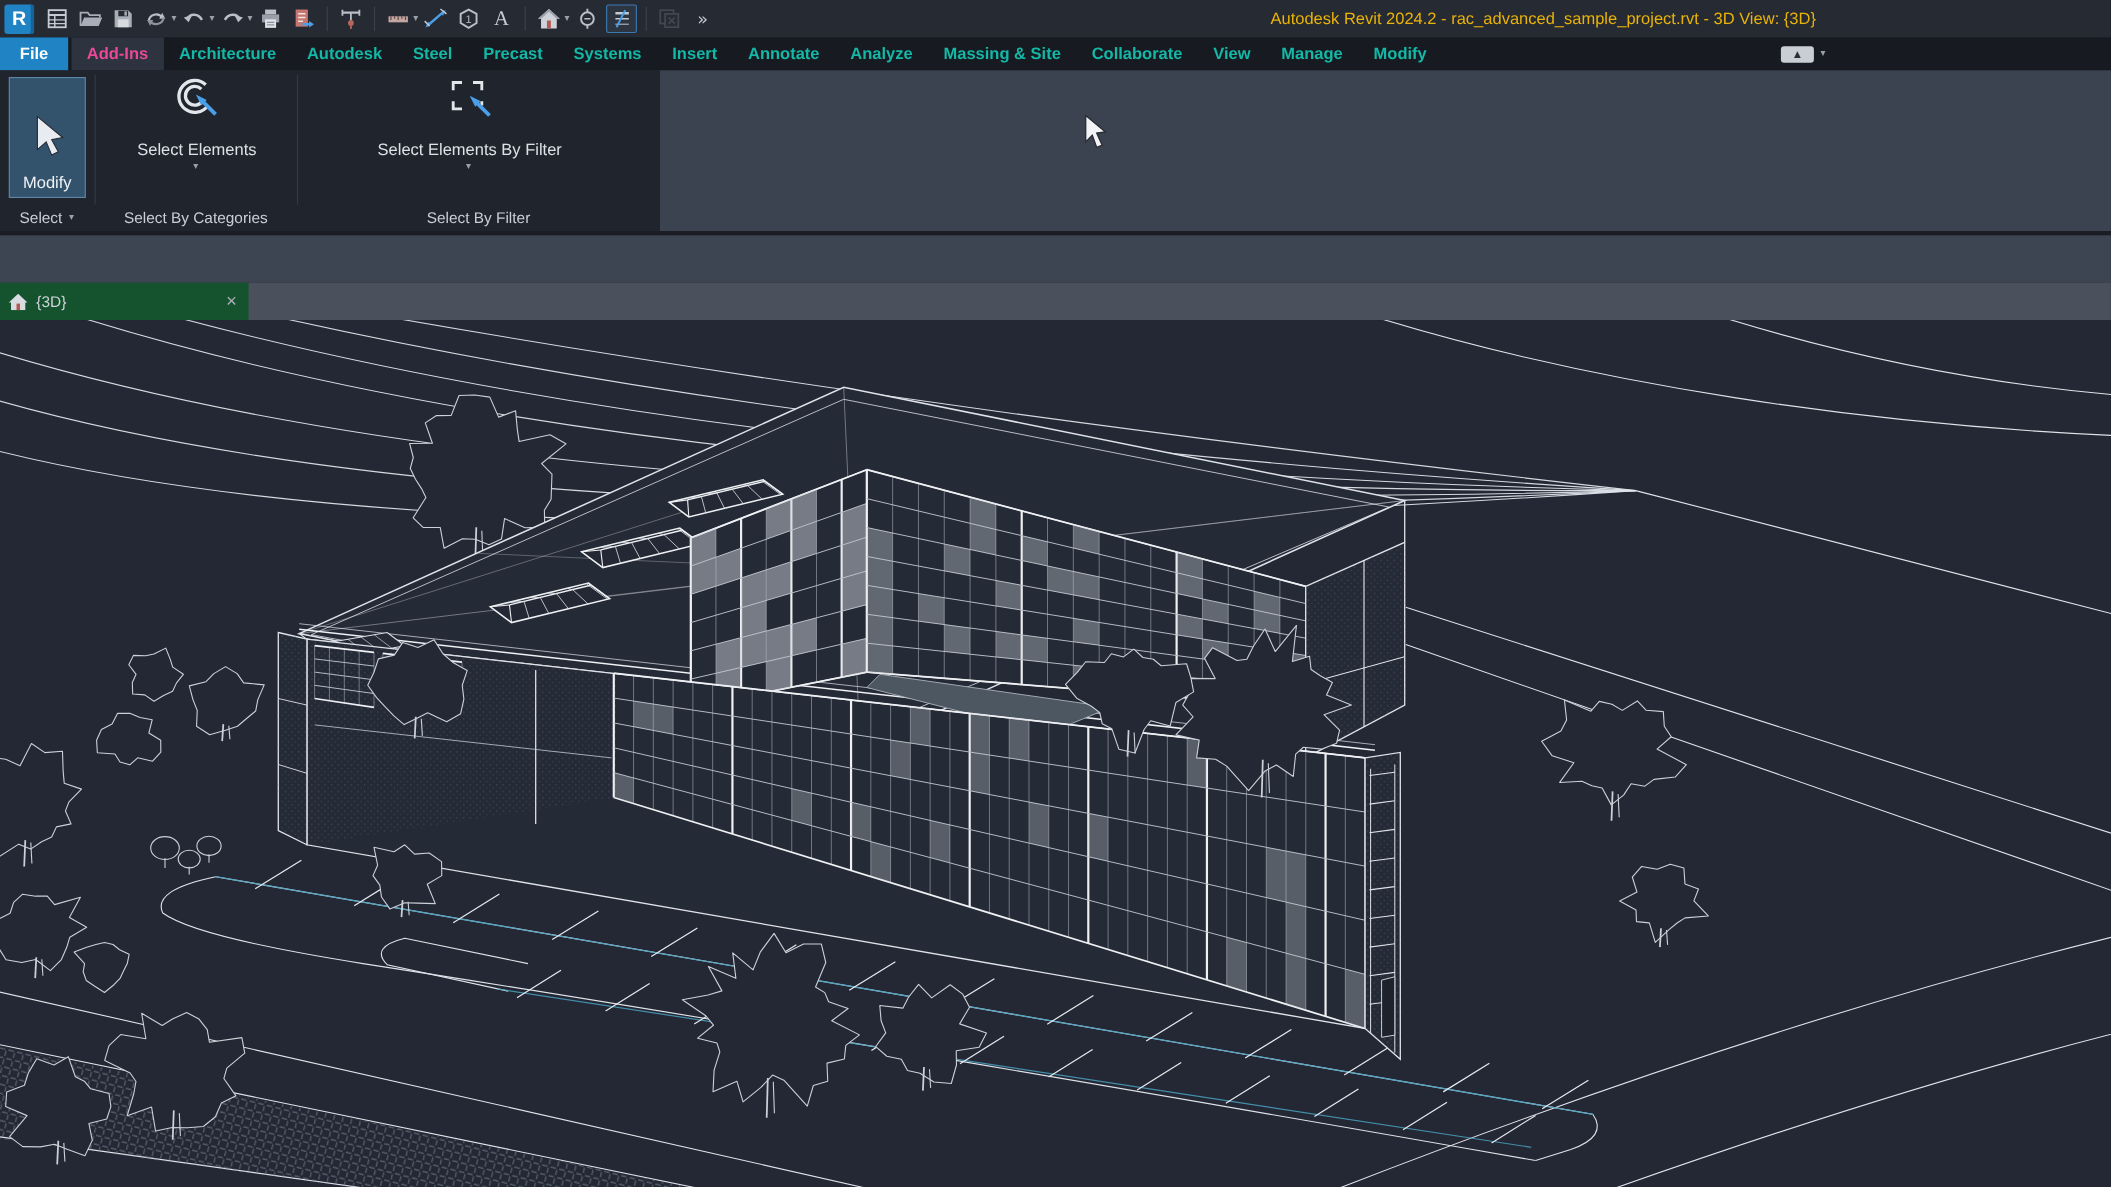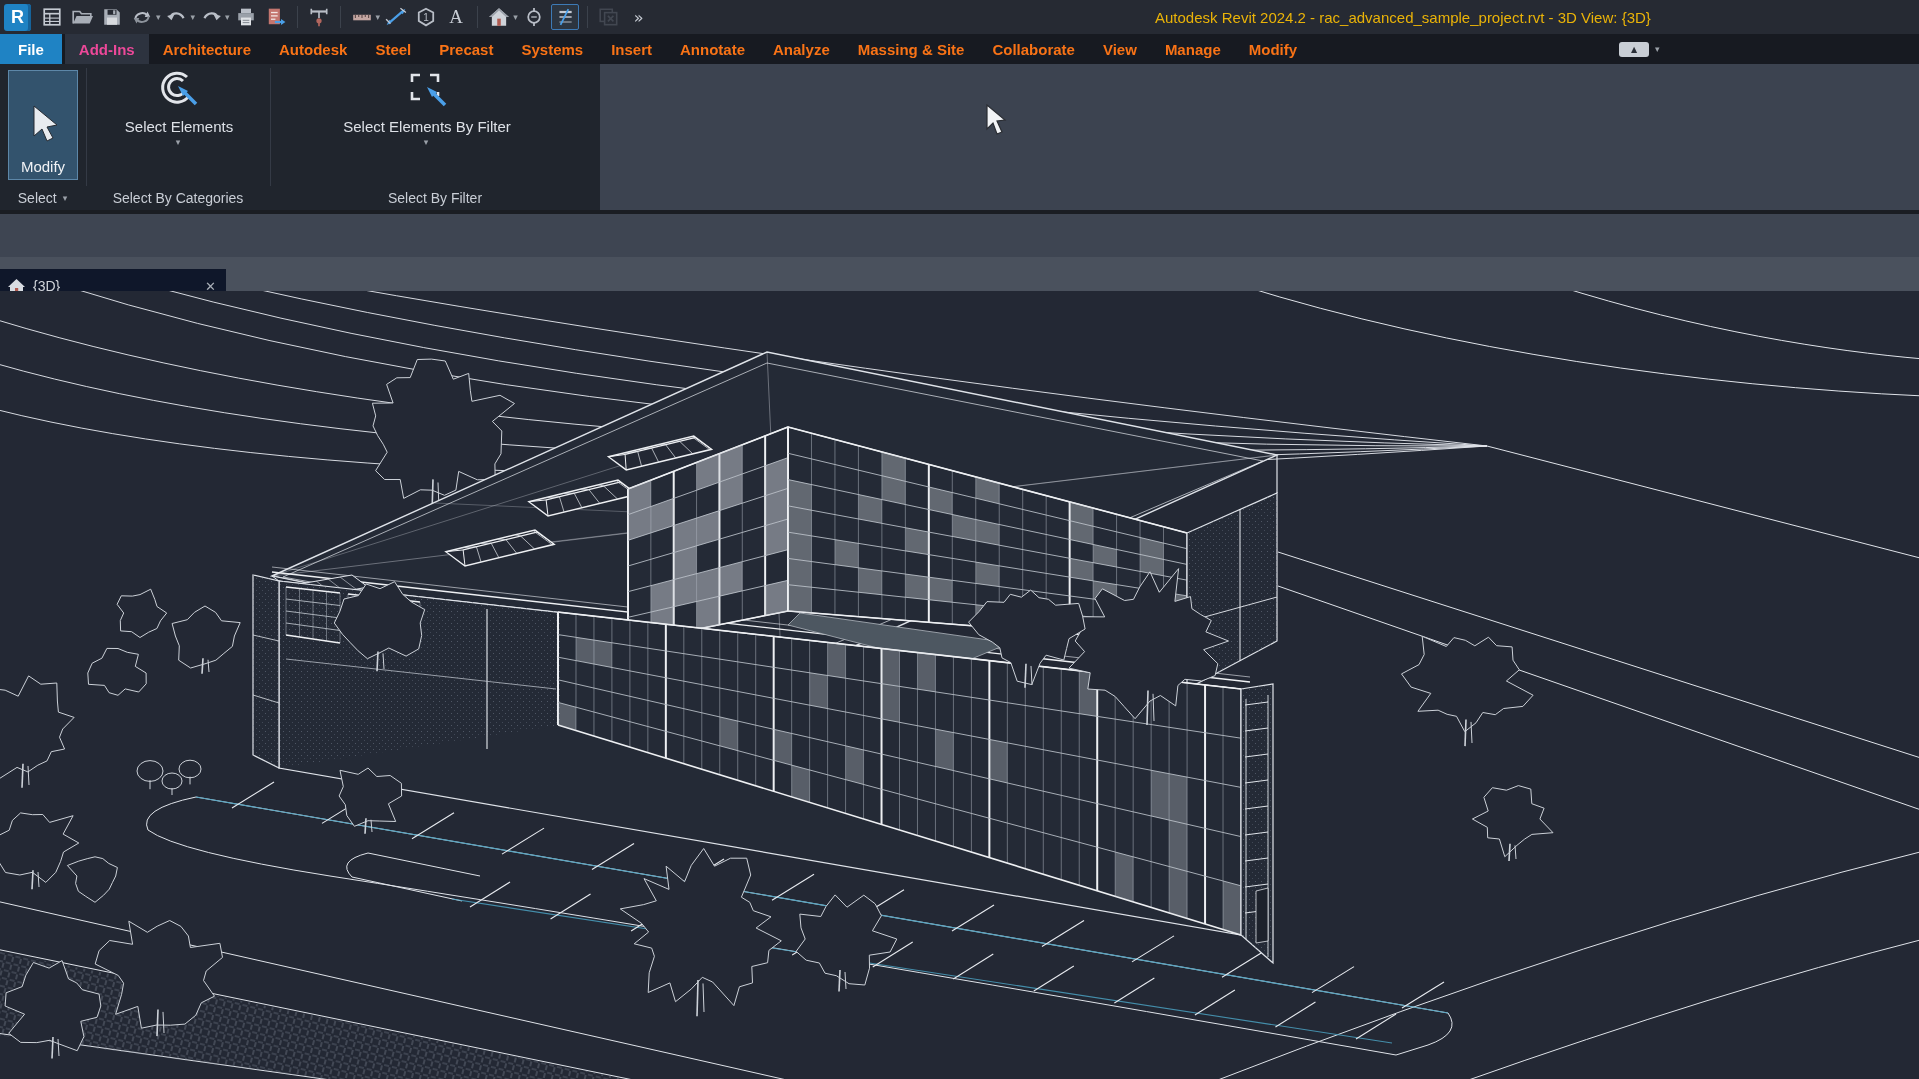--- a/index.html
+++ b/index.html
@@ -15,46 +15,46 @@
   .qicon svg{display:block;}
   .qicon.hl{border:1px solid #3d7ab5;background:#2c3540;border-radius:2px;}
   .qicon.dim{opacity:.42;}
   .qcaret{font-family:"DejaVu Sans",sans-serif;font-size:9px;color:#9aa0a8;margin:0 1px 0 -1px;}
   .qsep{width:1px;height:22px;background:#3c424c;margin:0 6px;}
   #window-title{position:absolute;left:1155px;top:0;height:34px;display:flex;align-items:center;
                 font-size:15px;color:#eab308;white-space:nowrap;}
   
   #tabrow{position:absolute;left:0;top:34px;width:1919px;height:30px;background:#171a21;
           display:flex;align-items:stretch;font-size:15px;font-weight:bold;}
-  .rtab{padding:0 14px;display:flex;align-items:center;color:#f97316;cursor:default;}
+  .rtab{padding:0 14px;display:flex;align-items:center;color:#14b8a6;cursor:default;}
   .rtab.file{background:#1f83c4;color:#fff;padding:0 18px;margin-right:3px;}
   .rtab.active{background:#2d333f;color:#ec4899;}
   #ribbon-state{margin-left:308px;display:flex;align-items:center;}
   #ribbon-state .pill{width:30px;height:15px;background:#c9ced5;border-radius:3px;color:#2a2f38;
                       font-size:8px;display:flex;align-items:center;justify-content:center;font-family:"DejaVu Sans",sans-serif;}
   #ribbon-state .qcaret{margin-left:6px;}
   
   #ribbon{position:absolute;left:0;top:64px;width:1919px;height:146px;background:#20252d;}
   #ribbon-light{position:absolute;left:600px;top:0;width:1319px;height:146px;background:#3c4350;}
   .vsep{position:absolute;top:4px;height:118px;width:1px;background:#343a45;}
   .panel-label-row{position:absolute;left:0;top:122px;width:600px;height:24px;font-size:14px;color:#c9ced6;padding-left:29px;}
   .plabel{position:absolute;top:0;height:24px;display:flex;align-items:center;justify-content:center;}
   #modify-btn{position:absolute;left:8px;top:6px;width:70px;height:110px;background:#33536d;
               border:1px solid #5d87a8;display:flex;flex-direction:column;align-items:center;justify-content:flex-end;
               font-size:15px;color:#f0f2f5;padding-bottom:4px;box-sizing:border-box;}
   #modify-btn svg{margin-bottom:10px;}
   .bigbtn{position:absolute;top:6px;display:flex;flex-direction:column;align-items:center;
           font-size:15px;color:#dde1e7;}
-  .bigbtn .lbl{margin-top:8px;text-align:center;}
+  .bigbtn .lbl{margin-top:18px;text-align:center;}
   .bigbtn .qcaret{margin-top:2px;font-size:9px;}
   
   #seam{position:absolute;left:0;top:210px;width:1919px;height:4px;background:#1a1d23;}
   #optionsbar{position:absolute;left:0;top:214px;width:1919px;height:43px;background:#3e4552;}
   #tabstrip{position:absolute;left:0;top:257px;width:1919px;height:34px;background:#4a515d;}
-  #viewtab{position:absolute;left:0;top:12px;width:226px;height:34px;background:#0f172a;
+  #viewtab{position:absolute;left:0;top:0;width:226px;height:34px;background:#14532d;
            display:flex;align-items:center;font-size:14px;color:#d0d4da;}
   #viewtab .home{margin:0 8px 0 8px;}
   #viewtab .close{margin-left:auto;margin-right:10px;color:#aab0b8;font-size:13px;font-family:"DejaVu Sans",sans-serif;}
   
   #canvas{position:absolute;left:0;top:291px;width:1919px;height:788px;background:#232834;}
   #cursor{position:absolute;left:985px;top:104px;}
 </style>
 </head>
 <body>
 

